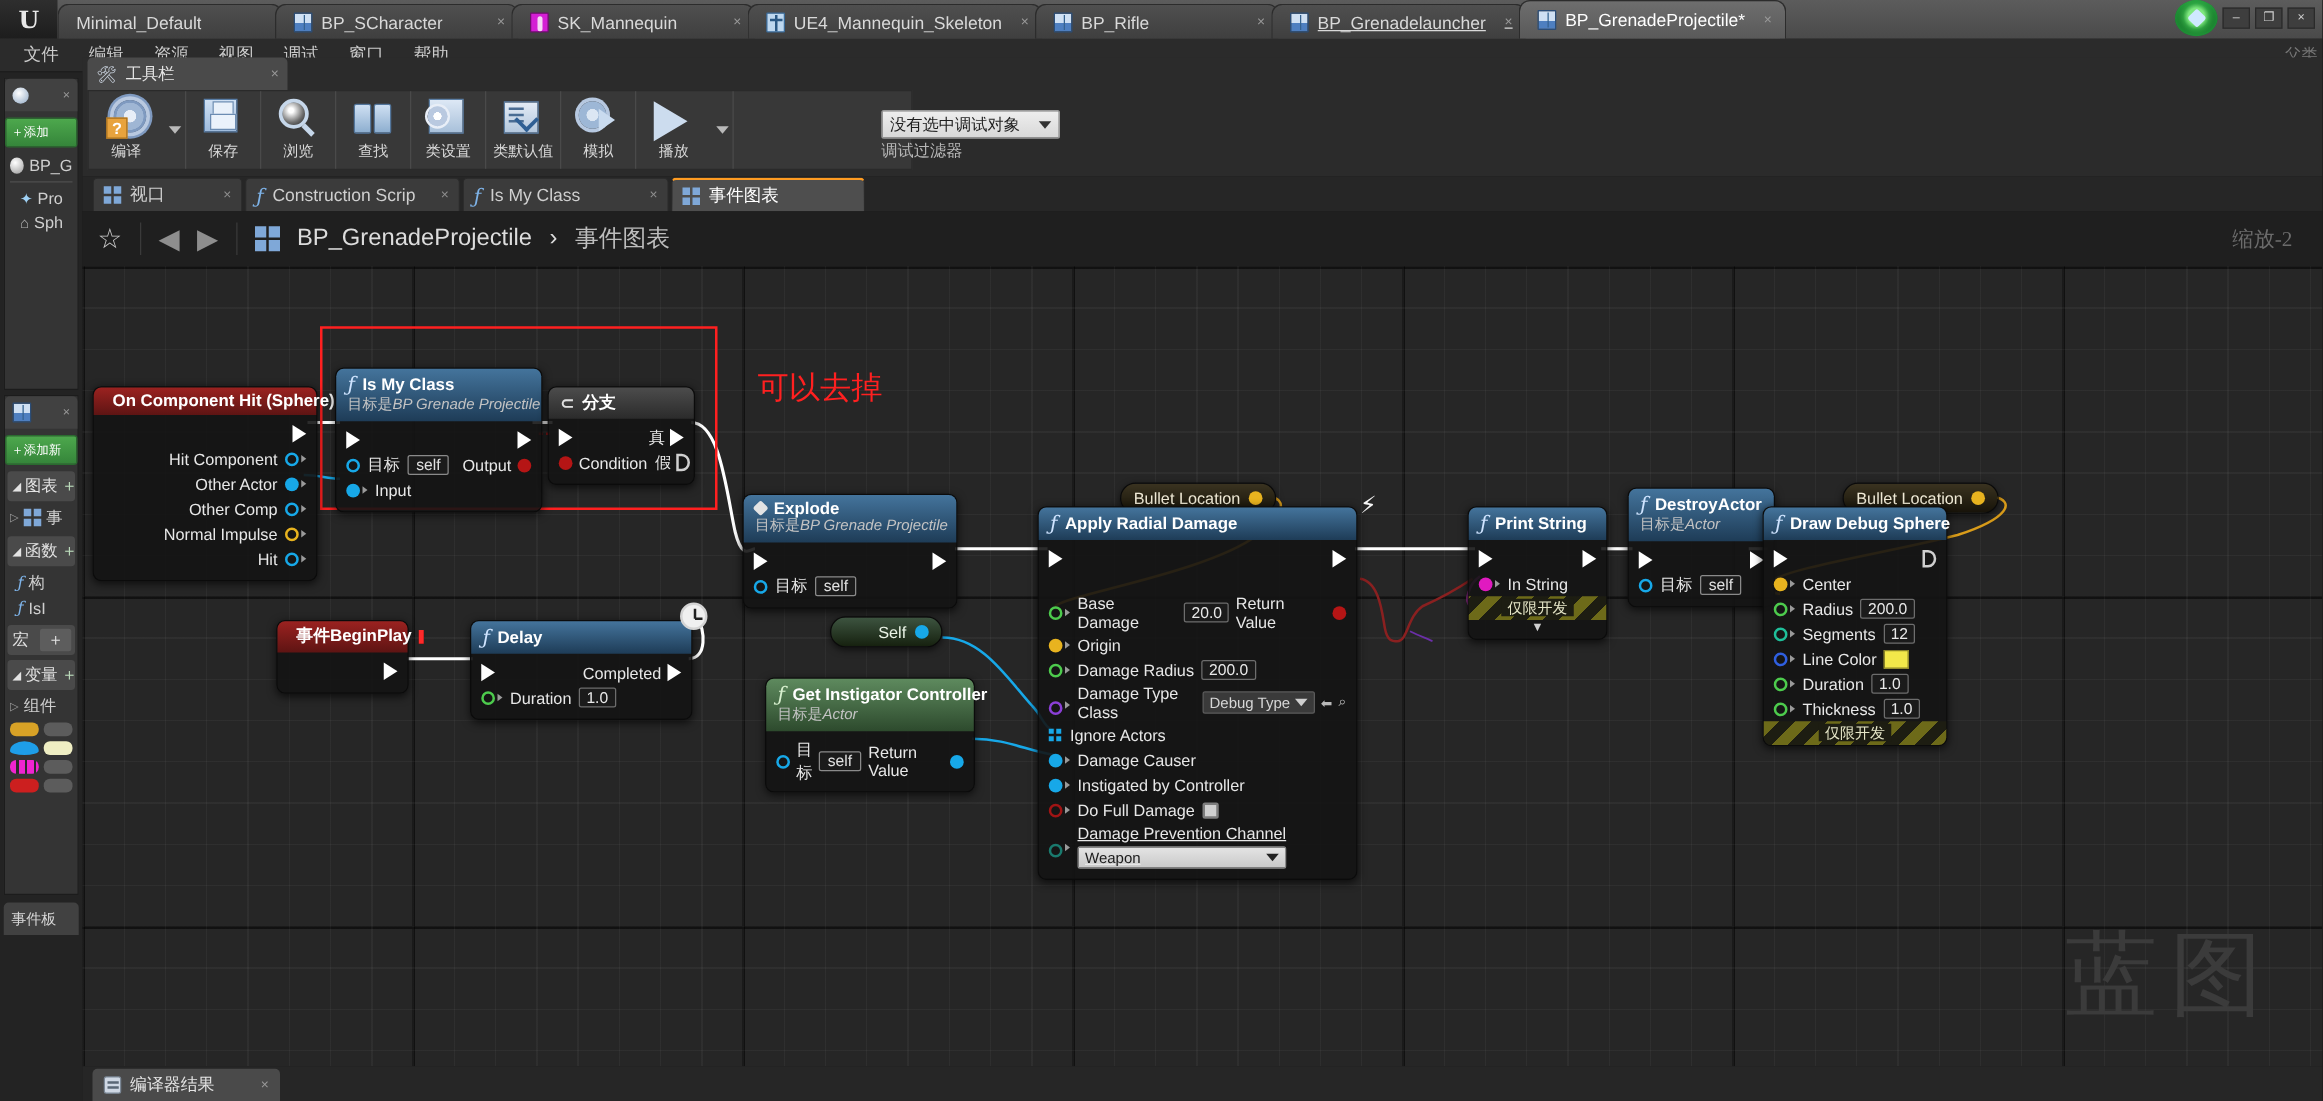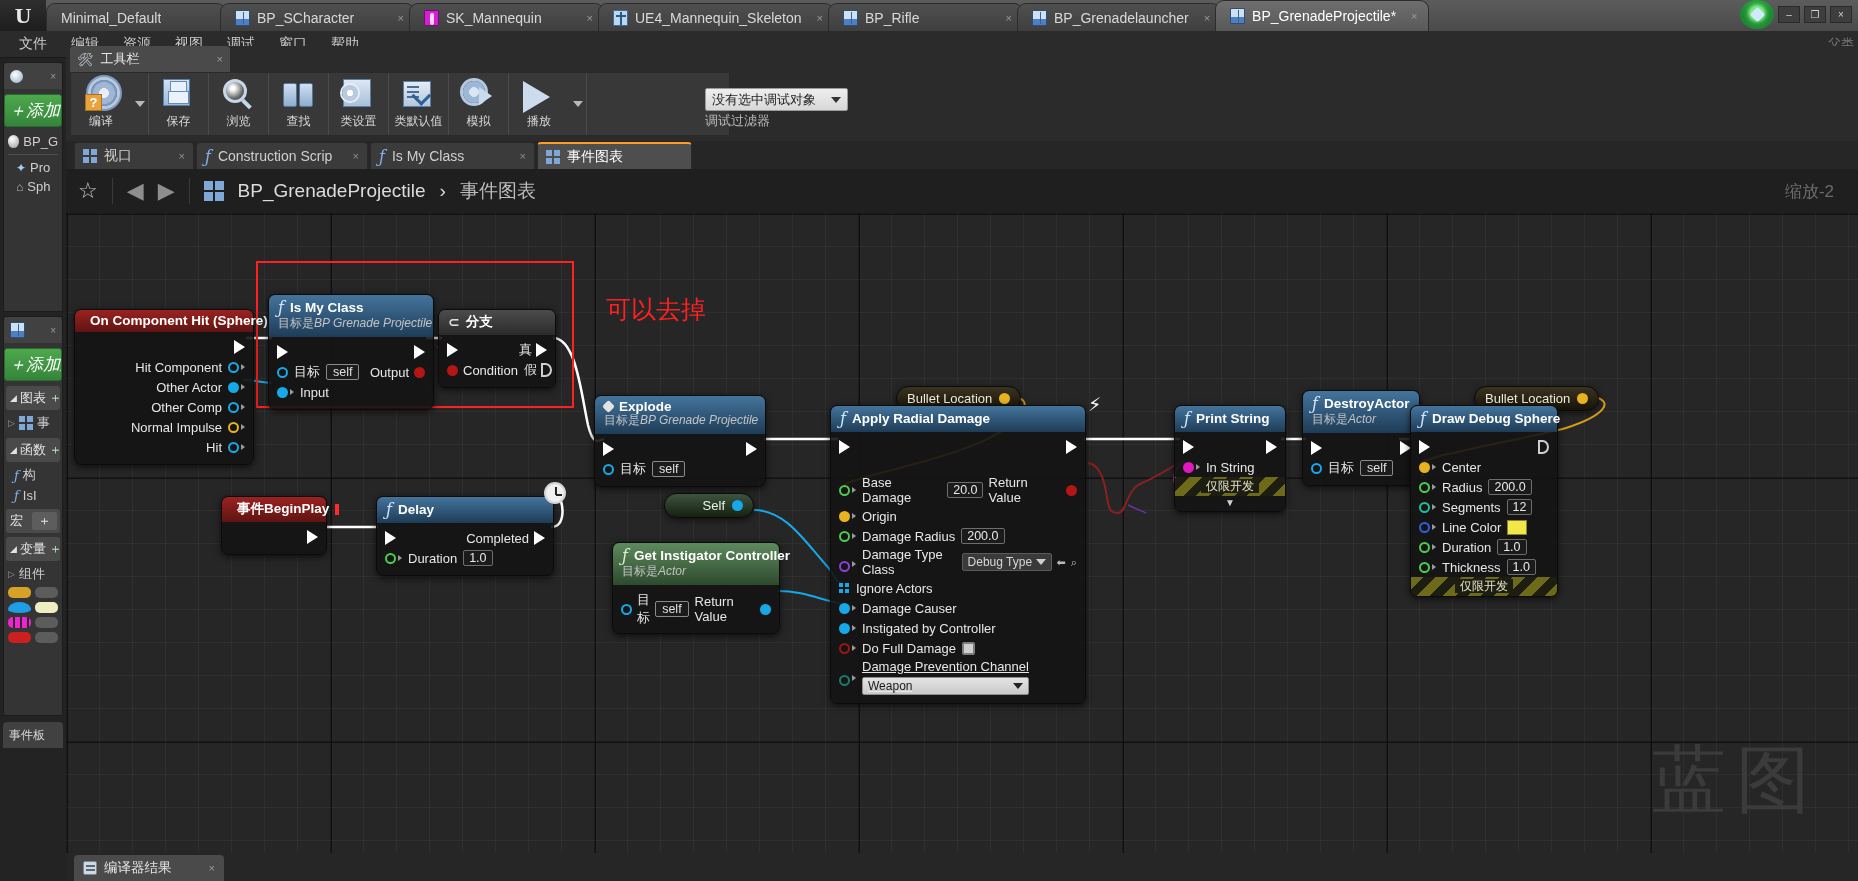--- a/index.html
+++ b/index.html
@@ -64,21 +64,21 @@
   #menubar .mi{ padding:4px 11px; font-size:14px; color:#cccccc; }
   #menubar .right-note{ margin-left:auto; padding-right:4px; font-size:13px; color:#777; }
   
   #leftdock{ position:absolute; left:0; top:58px; width:66px; height:823px; background:#232323; }
   .dockpanel{ margin:4px 3px 0 3px; background:#343434; border:1px solid #1c1c1c;}
   .docktab{ height:26px; background:#414141; display:flex;align-items:center;gap:6px;padding:0 6px;
     border-top-left-radius:4px;border-top-right-radius:4px;}
   .docktab .tt{font-size:12px;color:#d8d8d8;white-space:nowrap;overflow:hidden;}
   .docktab .x{margin-left:auto;font-size:10px;color:#999;}
   .greenbtn{ margin:5px 0; background:linear-gradient(#4da84d,#35853a); border:1px solid #2a6b2f;
-    color:#fff; font-size:17px; padding:4px 4px; border-radius:3px; white-space:nowrap; overflow:hidden;font-style:italic;}
+    color:#fff; font-size:10px; padding:4px 4px; border-radius:3px; white-space:nowrap; overflow:hidden;}
   .treerow{ font-size:13px; color:#cfcfcf; padding:2px 4px; display:flex; align-items:center; gap:4px;
             white-space:nowrap; overflow:hidden;}
   .sectrow{ background:#4a4a4a; border-radius:3px; margin:4px 2px 2px; padding:3px 4px;
             font-size:13px;color:#e3e3e3;display:flex;align-items:center;gap:3px;white-space:nowrap;overflow:hidden;}
   .swatch{width:26px;height:11px;border-radius:5px;}
   
   #toolpanel{ position:absolute; left:66px; top:46px; width:1792px; height:95px; background:#2b2b2b; }
   #tooltab{ position:absolute; left:70px; top:46px; width:160px; height:26px;
     background:#4a4a4a; border-top-left-radius:4px;border-top-right-radius:4px;
     display:flex;align-items:center;gap:7px;padding:0 7px; font-size:13px;color:#e6e6e6;}
@@ -146,21 +146,21 @@
   .bpgrid{width:14px;height:14px;display:grid;grid-template-columns:6px 6px;grid-template-rows:6px 6px;gap:2px;}
   .bpgrid i{background:#7fa8d8;display:block;}
   
   #breadcrumb{ position:absolute; left:66px; top:169px; width:1792px; height:44px;
      background:#1f1f1f; display:flex; align-items:center; gap:14px; padding-left:12px;}
   #breadcrumb .star{ font-size:22px; color:#c9c9c9; }
   #breadcrumb .arrow{ font-size:22px; color:#8e8e8e; }
   #breadcrumb .sep{width:1px;height:26px;background:#3a3a3a;}
   #bc-title{ font-size:19px; color:#dcdcdc; }
   #bc-sub{ font-size:19px; color:#bdbdbd; }
-  #zoomlabel{ margin-left:auto; padding-right:24px; font-size:17px; color:#6b6b6b; }
+  #zoomlabel{ margin-left:auto; padding-right:24px; font-size:17px; color:#6b6b6b;font-family:Liberation Serif, serif; }
   
   #canvas{ position:absolute; left:66px; top:213px; width:1792px; height:640px;
      background:
        repeating-linear-gradient(to right, rgba(255,255,255,.040) 0 1px, transparent 1px 33px),
        repeating-linear-gradient(to bottom, rgba(255,255,255,.040) 0 1px, transparent 1px 33px),
        repeating-linear-gradient(to right, rgba(0,0,0,.55) 0 2px, transparent 2px 264px),
        repeating-linear-gradient(to bottom, rgba(0,0,0,.55) 0 2px, transparent 2px 264px),
        #262626;
      overflow:hidden;
   }
@@ -247,21 +247,21 @@
   <div class="wtab" style="min-width:195px;">
     <span class="tabicon ic-skel"></span>
     <span class="tabname">UE4_Mannequin_Skeleton</span>
     <span class="x">×</span>
   </div>
   <div class="wtab" style="min-width:195px;">
     <span class="tabicon ic-book"></span>
     <span class="tabname">BP_Rifle</span>
     <span class="x">×</span>
   </div>
-  <div class="wtab" style="min-width:195px;">
+  <div class="wtab" style="min-width:195px;text-decoration:underline;">
     <span class="tabicon ic-book"></span>
     <span class="tabname">BP_Grenadelauncher</span>
     <span class="x">×</span>
   </div>
   <div class="wtab active" style="min-width:205px;">
     <span class="tabicon ic-book"></span>
     <span class="tabname">BP_GrenadeProjectile*</span>
     <span class="x">×</span>
   </div>
   <div id="win-right">

